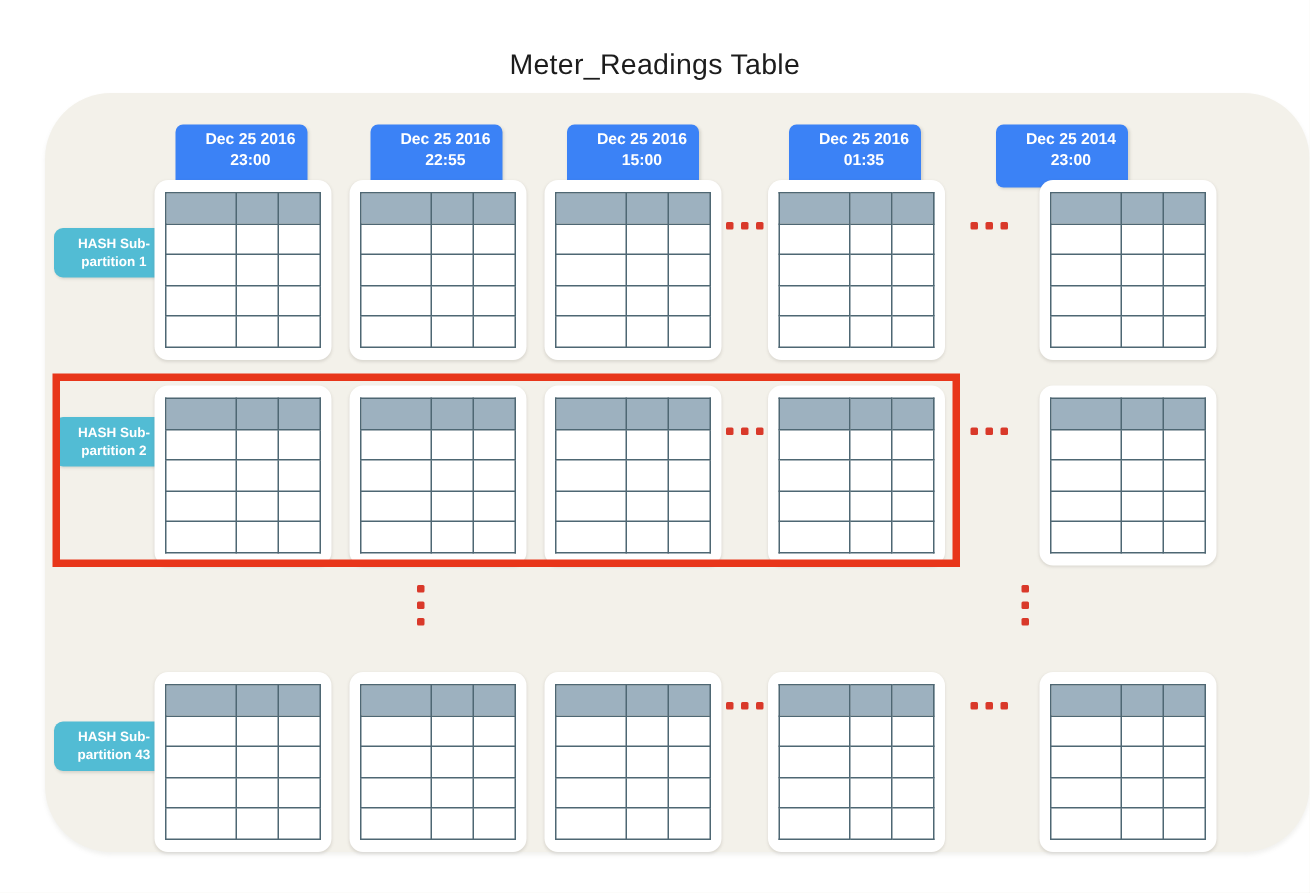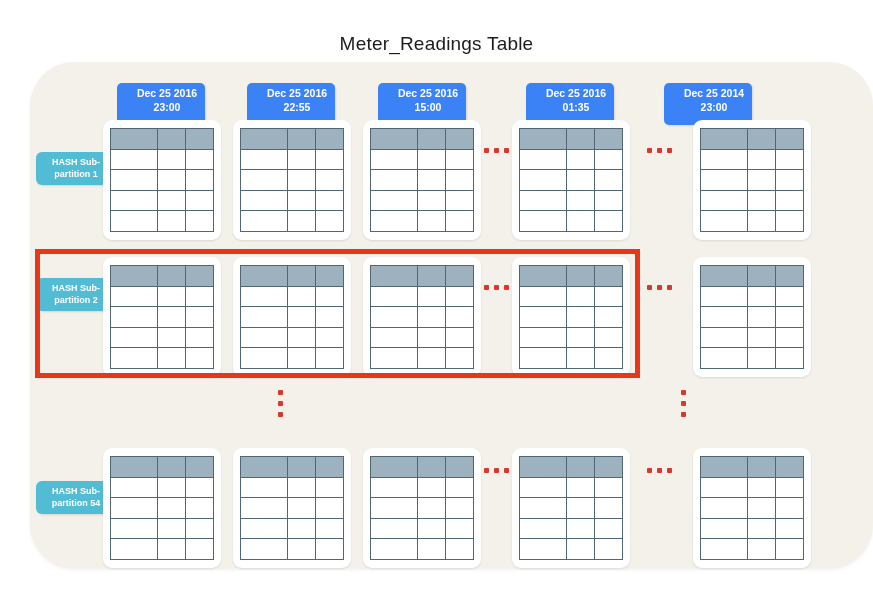--- a/index.html
+++ b/index.html
@@ -172,21 +172,21 @@
   <span class="l1">Dec 25 2016</span>
   <span class="l2">01:35</span>
 </div>
 <div class="date-badge" style="left:664px; top:83px;">
   <span class="l1">Dec 25 2014</span>
   <span class="l2">23:00</span>
 </div>
 
 <div class="row-badge" style="top:152px;">HASH Sub-partition 1</div>
 <div class="row-badge" style="top:278px;">HASH Sub-partition 2</div>
-<div class="row-badge" style="top:481px;">HASH Sub-partition 54</div>
+<div class="row-badge" style="top:481px;">HASH Sub-partition 43</div>
 
 <div class="table-card" style="left:103px; top:120px;">
   <table class="grid">
     <tbody>
         <tr class="header-row">
           <td class="c1"></td>
           <td class="c2"></td>
           <td class="c3"></td>
         </tr>
     <tr>

